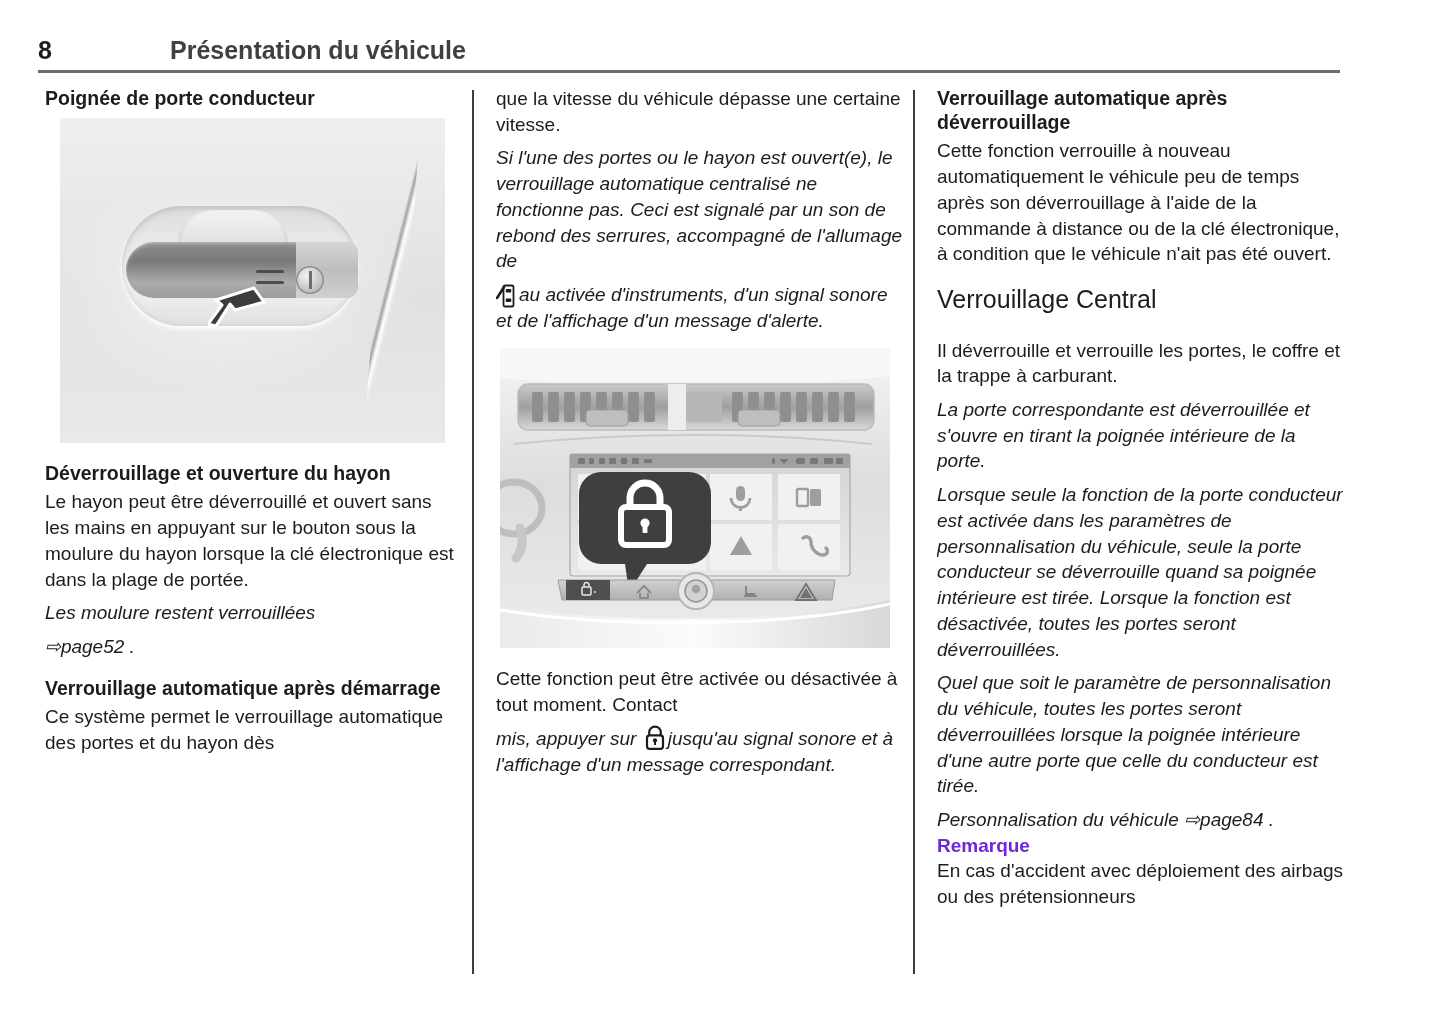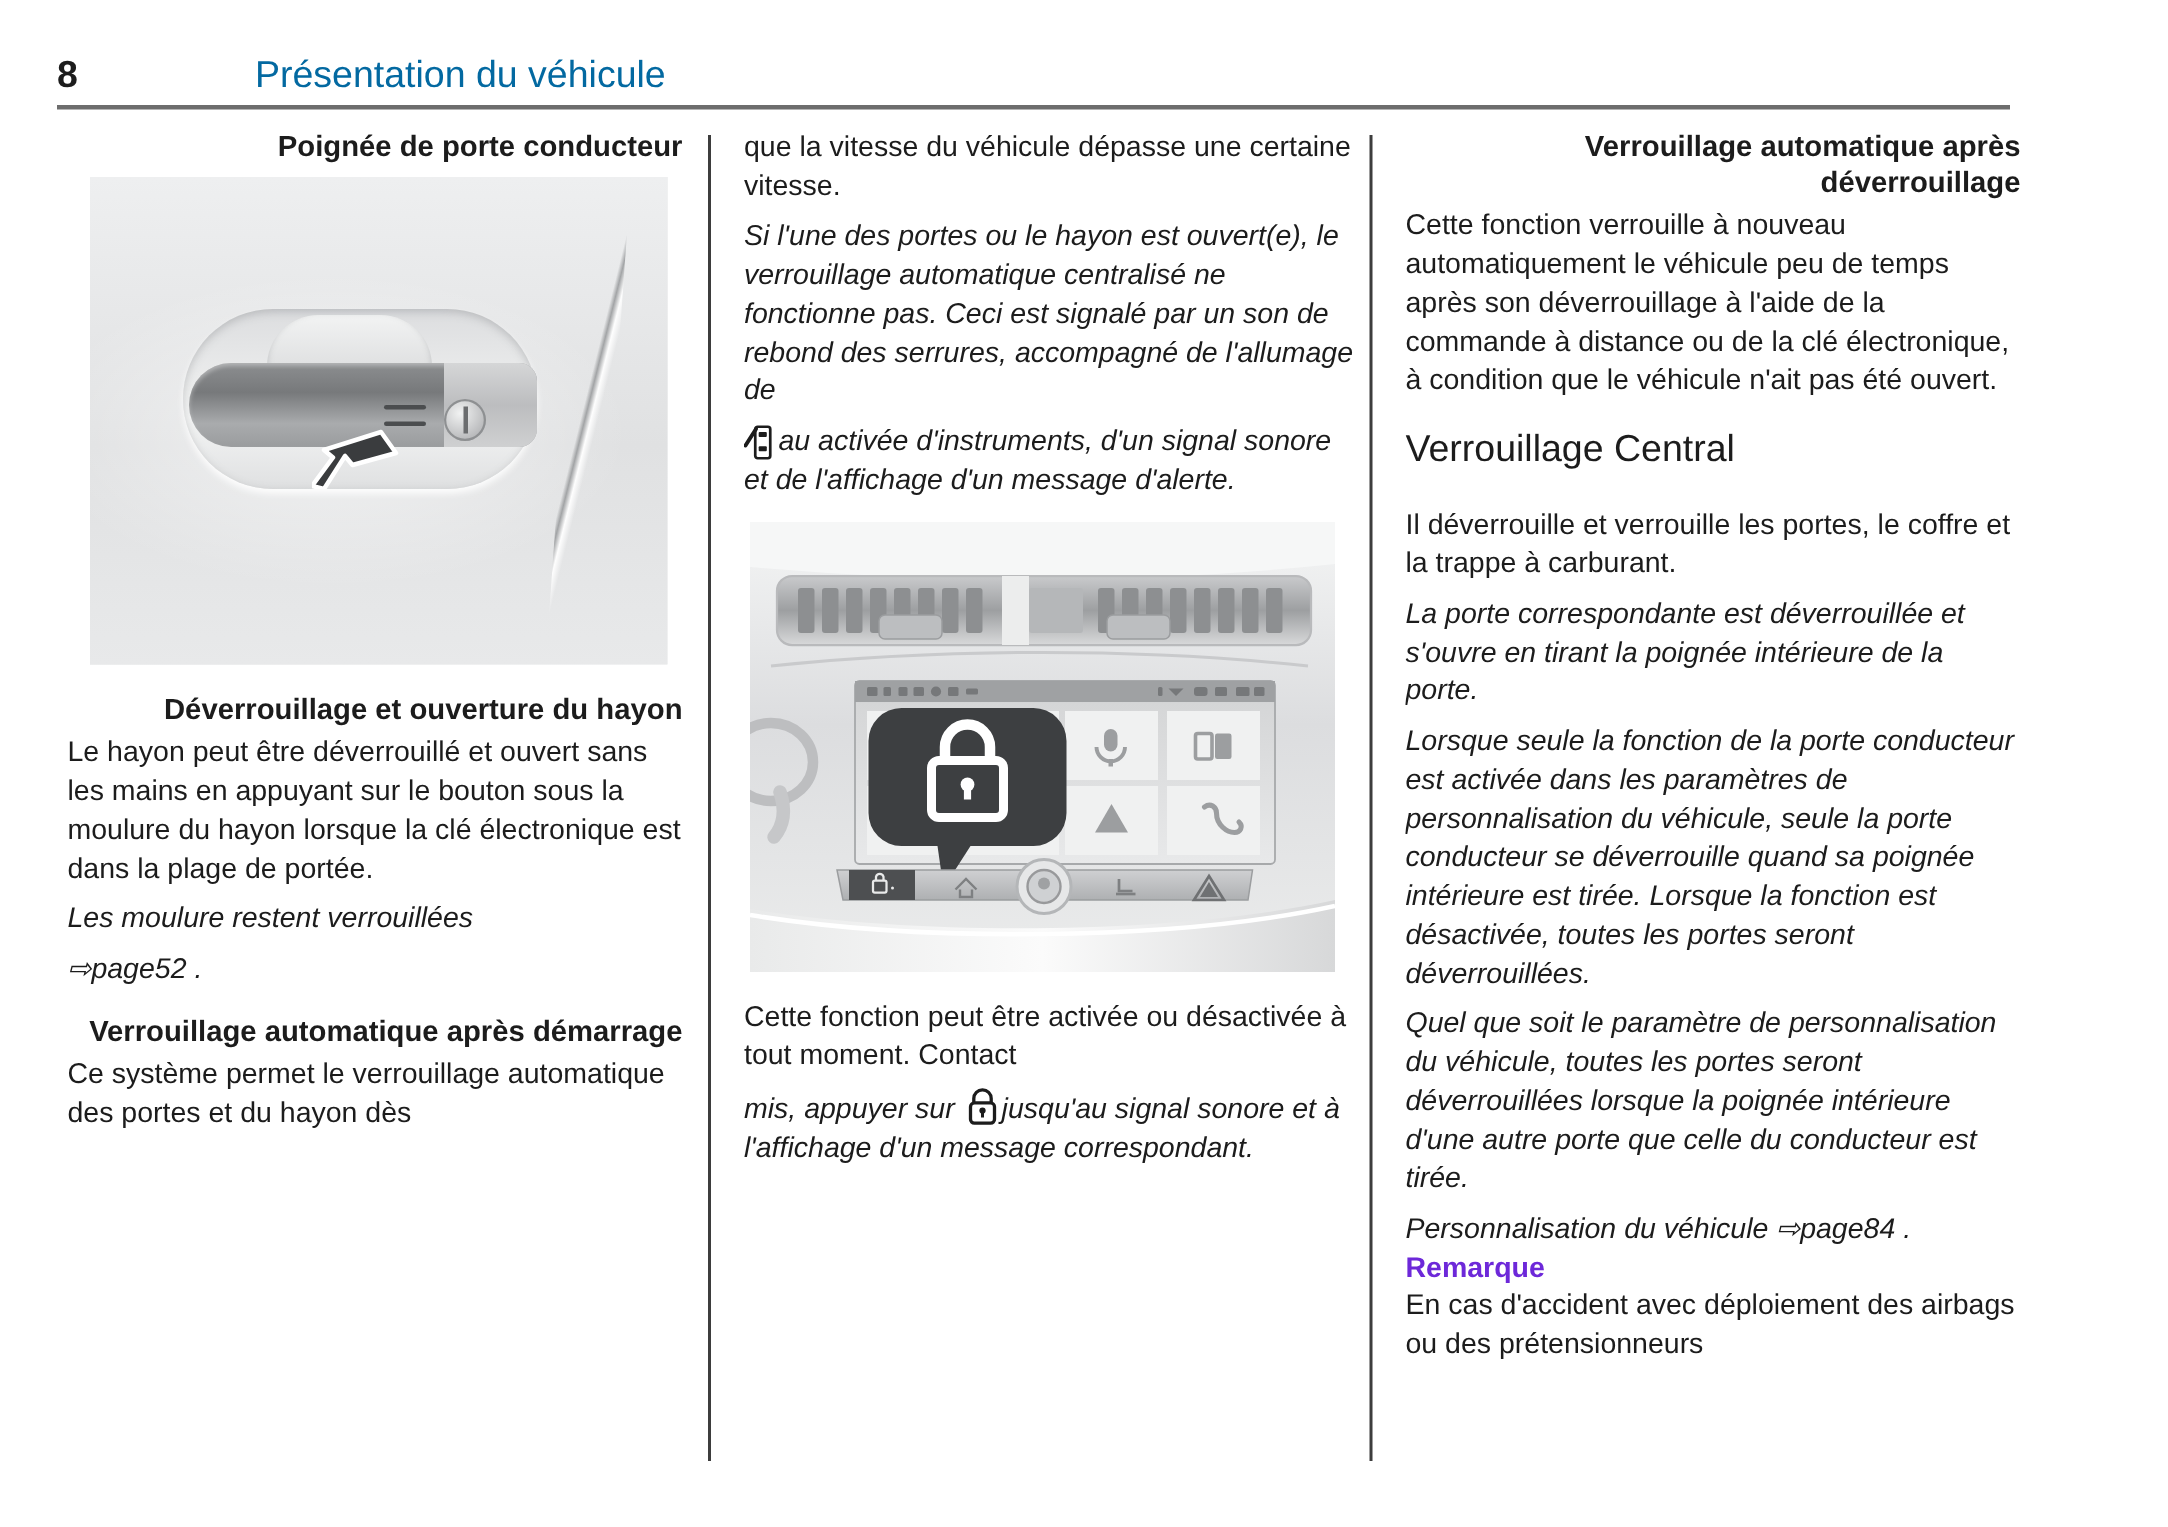--- a/index.html
+++ b/index.html
@@ -31,22 +31,22 @@
     font-size: 25px;
     font-weight: bold;
     letter-spacing: .2px;
     color: #1c1c1c;
   }
   .page-chapter {
     position: absolute;
     left: 132px;
     top: 0;
     font-size: 25px;
-    font-weight: normal;
-    color: #0369a1;
+    font-weight: bold;
+    color: #404040;
   }
   .header-rule {
     position: absolute;
     left: 38px;
     top: 70px;
     width: 1302px;
     height: 3px;
     background: #6d6d6d;
   }
 
@@ -86,21 +86,20 @@
     line-height: 1.18;
     margin: 18px 0 23px 0;
     color: #1c1c1c;
   }
   h2.sub {
     font-size: 19.5px;
     font-weight: bold;
     line-height: 1.24;
     margin: 16px 0 4px 0;
     color: #1c1c1c;
-    text-align: right;
   }
   h2.sub.first { margin-top: 0; }
   p.body {
     font-size: 19px;
     line-height: 1.355;
     margin: 0 0 0 0;
     color: #1c1c1c;
   }
   p.body + p.body { margin-top: 8px; font-style: italic; }
   .note-label {

